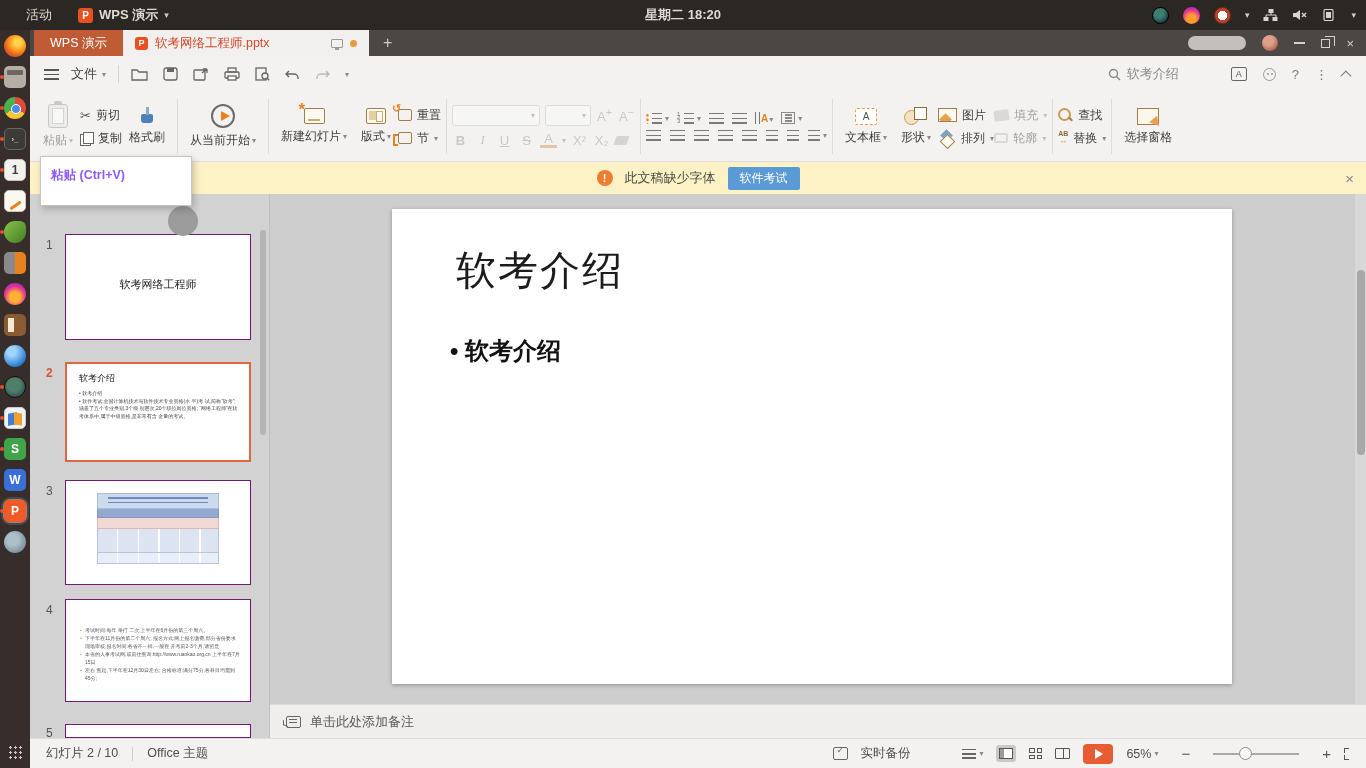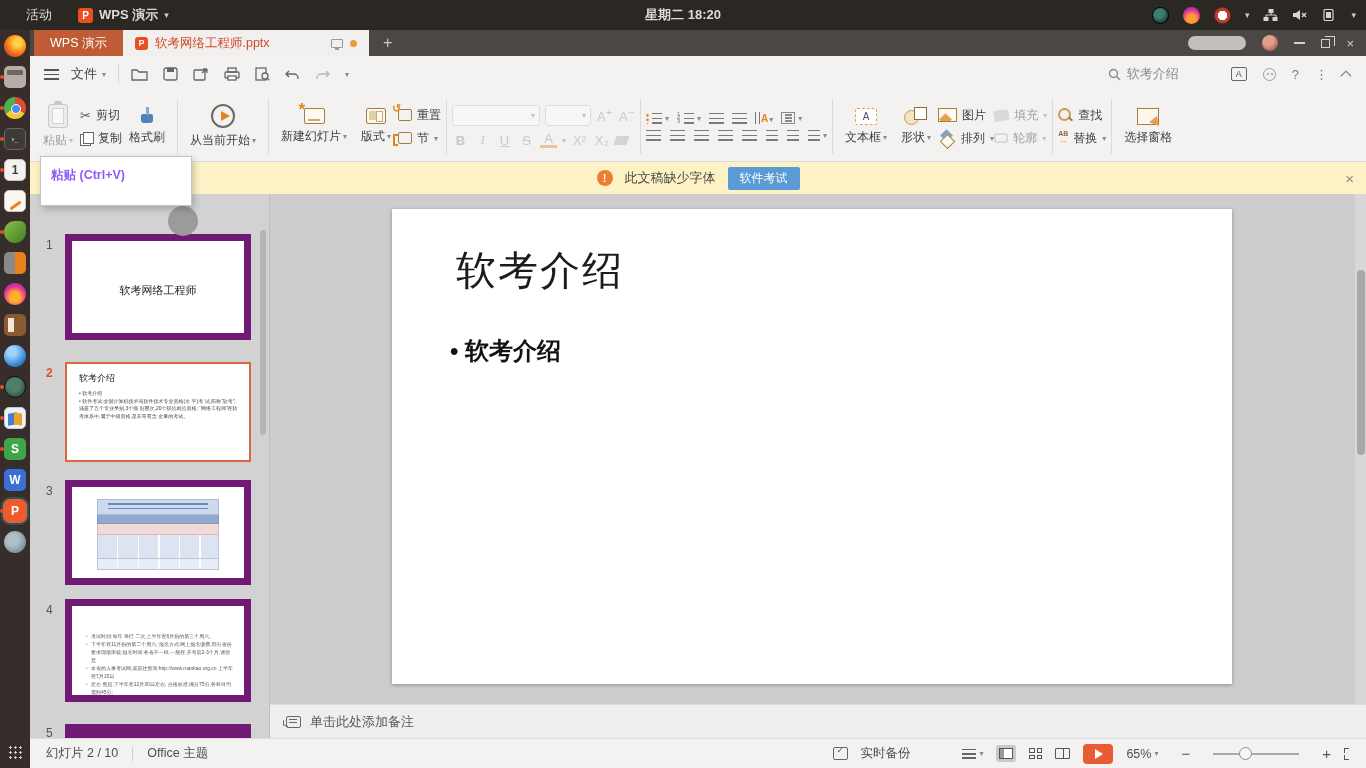--- a/index.html
+++ b/index.html
@@ -174,21 +174,21 @@
               display:flex; align-items:center; justify-content:center; }
   .warn-btn { background:#5b9bd5; color:#fff; font-size:12px; padding:3px 12px; border-radius:2px; }
   .warn-close { position:absolute; right:12px; color:#8a8a8a; font-size:15px; }
 
   
   .main { position:absolute; left:0; top:164px; width:1336px; height:544px; }
   .panel { position:absolute; left:0; top:0; width:240px; height:544px; background:#d2d2d2; border-right:1px solid #c0c0c0; }
   .thumbwrap { position:absolute; left:0; width:240px; }
   .thumb-num { position:absolute; left:16px; top:4px; font-size:12px; color:#555; }
   .thumb-num.sel { color:#d4552f; font-weight:bold; }
-  .thumb { position:absolute; left:35px; width:186px; background:#fff; border:7px solid #701a75; overflow:hidden; }
+  .thumb { position:absolute; left:35px; width:186px; background:#fff; border:1px solid #701a75; overflow:hidden; }
   .thumb.sel { border:2px solid #dd6740; }
   .t1-text { width:100%; text-align:center; margin-top:42px; font-family:"Liberation Serif","DejaVu Serif",serif; font-size:11px; color:#222; }
   .t2-title { font-family:"Liberation Serif","DejaVu Serif",serif; font-size:9px; color:#222; margin:8px 0 5px 12px; }
   .t2-body { font-size:5px; color:#444; line-height:1.5; margin:0 8px 0 12px; }
   .t4-lines { margin:26px 10px 0 14px; }
   .t4-line { font-size:5px; color:#555; line-height:1.6; position:relative; padding-left:5px; }
   .t4-line::before { content:"•"; position:absolute; left:0; color:#d98b4f; }
   .minitable { width:122px; margin:12px auto 0; }
   .mt-banner { height:16px; background:#cdd9ec; border:1px solid #a9bcd8;
                background-image:linear-gradient(to bottom, transparent 4px, #7f9 cc0 0); }

